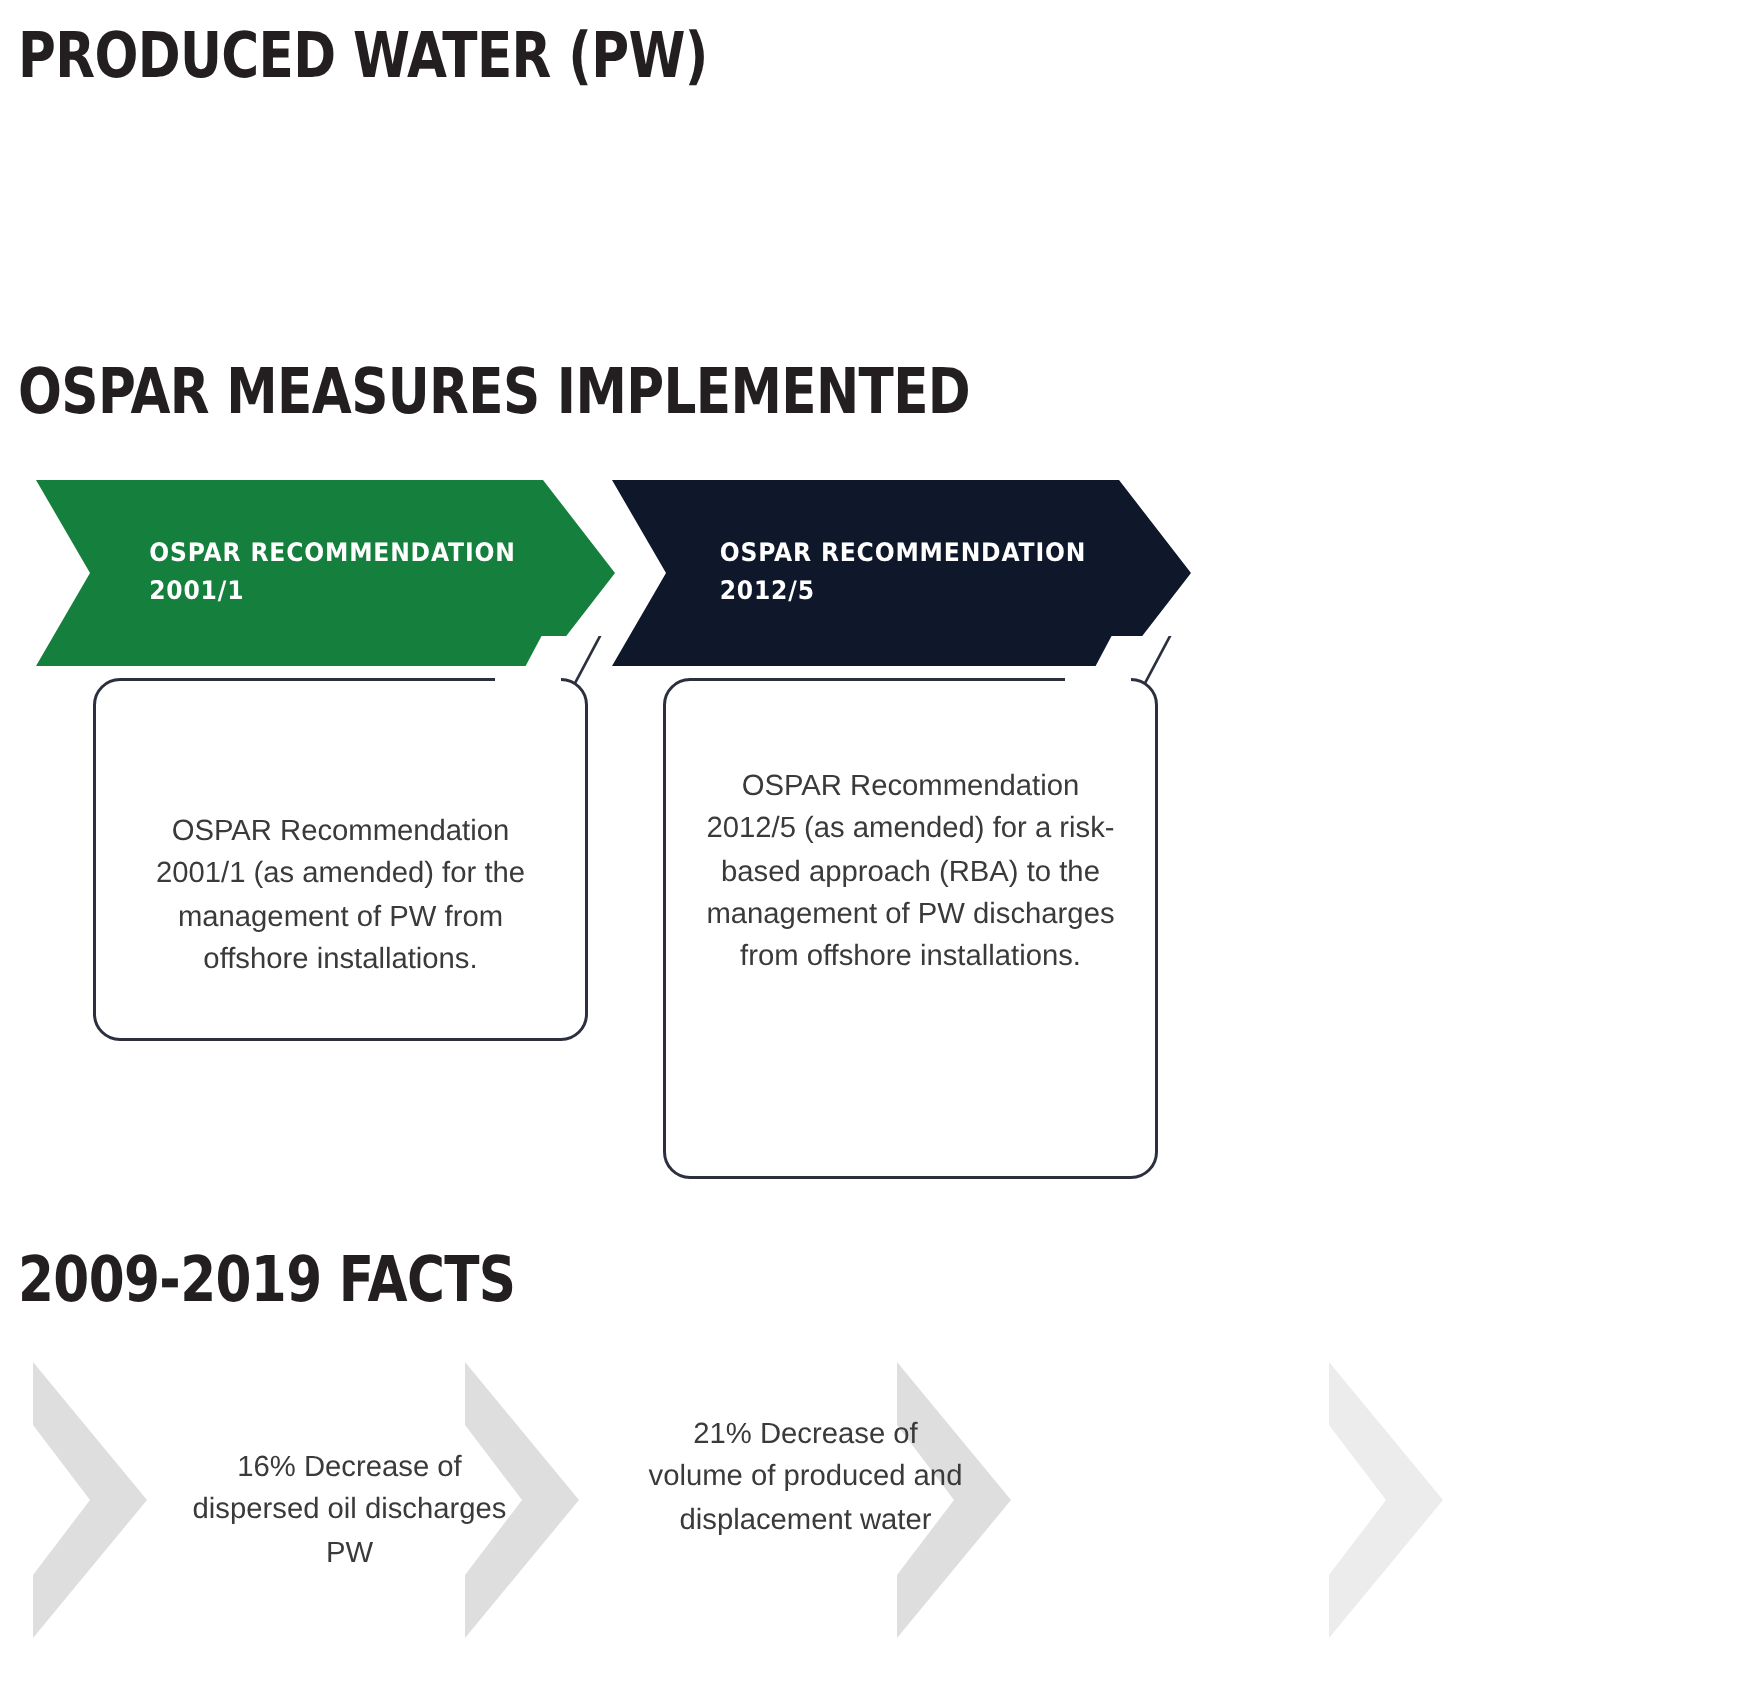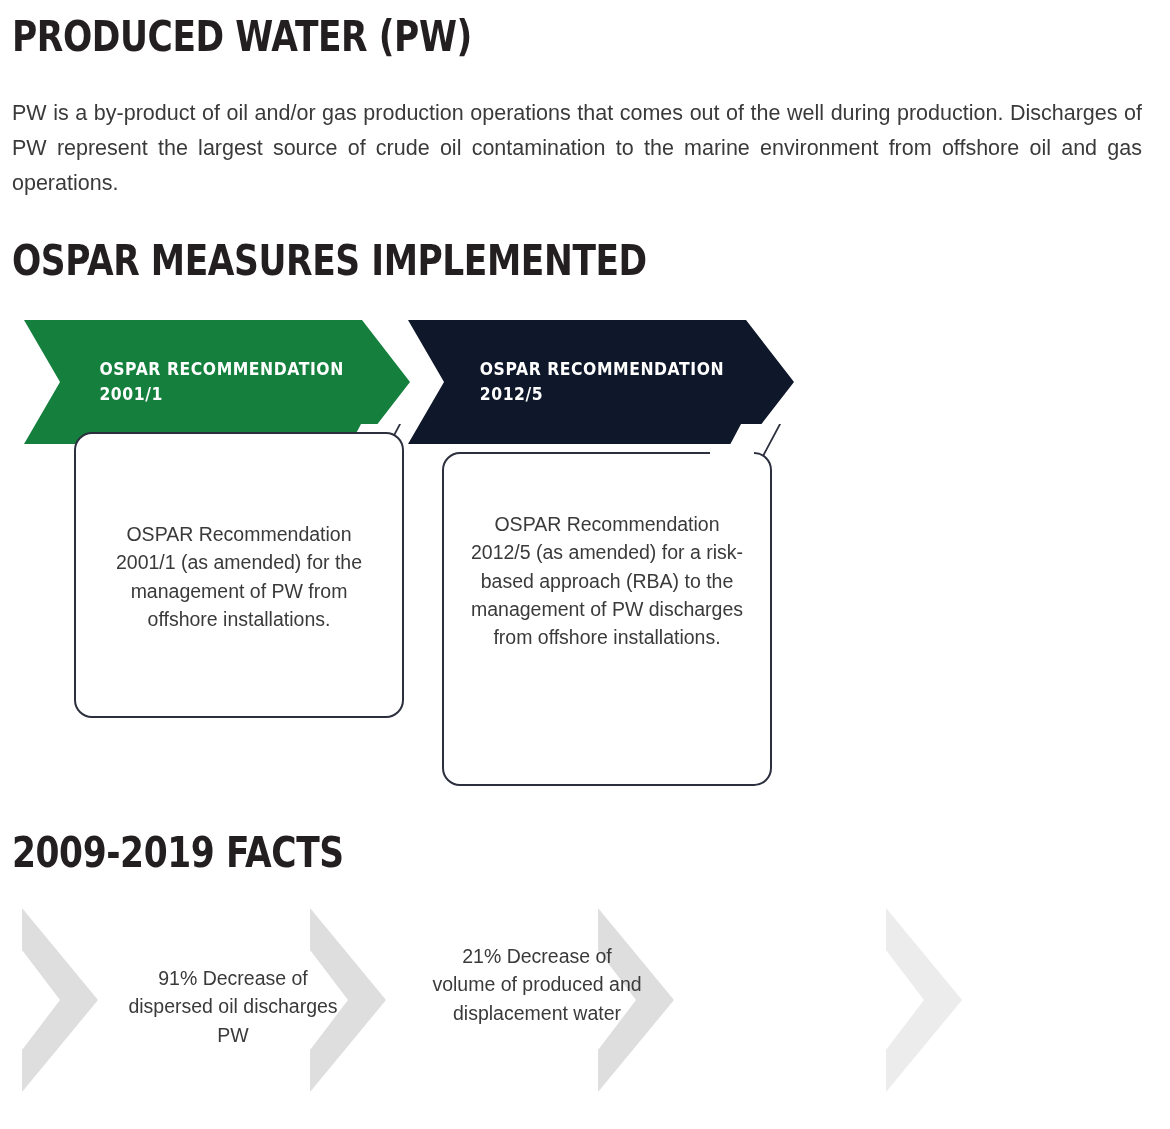--- a/index.html
+++ b/index.html
@@ -97,21 +97,21 @@
     justify-content: center;
     text-align: center;
     padding: 56px 22px 20px 22px;
   }
   .callout p {
     margin: 0;
     font-size: 19.5px;
     line-height: 1.45;
     color: #3a3a3a;
   }
-  #callout-1 { left: 62px;  top: 432px; width: 330px; height: 286px; margin-left: 12px; }
+  #callout-1 { left: 62px;  top: 452px; width: 330px; height: 242px; }
   #callout-2 { left: 442px; top: 452px; width: 330px; height: 334px; }
   #callout-2 p { padding-top: 0; }
   #callout-1 p { padding-top: 30px; }
 
   
   .notch {
     position: absolute;
     width: 40px;
     height: 34px;
     background: #ffffff;
@@ -161,21 +161,20 @@
   #fact-text-1 { left: 116px; top: 64px; }
   #fact-text-2 { left: 400px; top: 42px; margin-left: 20px; }
 </style>
 </head>
 <body>
 
 <div class="page">
 
   <div class="h1" id="title-produced-water">PRODUCED WATER (PW)</div>
 
-  <div class="intro">PW is a by-product of oil and/or gas production operations that comes out of the well during production. Discharges of PW represent the largest source of crude oil contamination to the marine environment from offshore oil and gas operations.</div>
 
   <div class="h1" id="title-ospar-measures">OSPAR MEASURES IMPLEMENTED</div>
 
   <div class="banner-row">
     <div class="chev chev-1">
       <div class="chev-text">OSPAR  RECOMMENDATION 2001/1</div>
     </div>
     <div class="chev chev-2">
       <div class="chev-text">OSPAR  RECOMMENDATION 2012/5</div>
     </div>
@@ -212,17 +211,17 @@
       <svg width="86" height="200" viewBox="0 0 86 200">
         <polygon points="2,8 78,100 2,192 2,150 40,100 2,50" fill="#dedede"></polygon>
       </svg>
     </div>
     <div class="fact-arrow" id="fact-arrow-4">
       <svg width="86" height="200" viewBox="0 0 86 200">
         <polygon points="2,8 78,100 2,192 2,150 40,100 2,50" fill="#ececec"></polygon>
       </svg>
     </div>
 
-    <div class="fact-text" id="fact-text-1">91% Decrease of dispersed oil discharges PW</div>
+    <div class="fact-text" id="fact-text-1">16% Decrease of dispersed oil discharges PW</div>
     <div class="fact-text" id="fact-text-2">21% Decrease of volume of produced and displacement water</div>
   </div>
 
 </div>
 
 </body></html>

